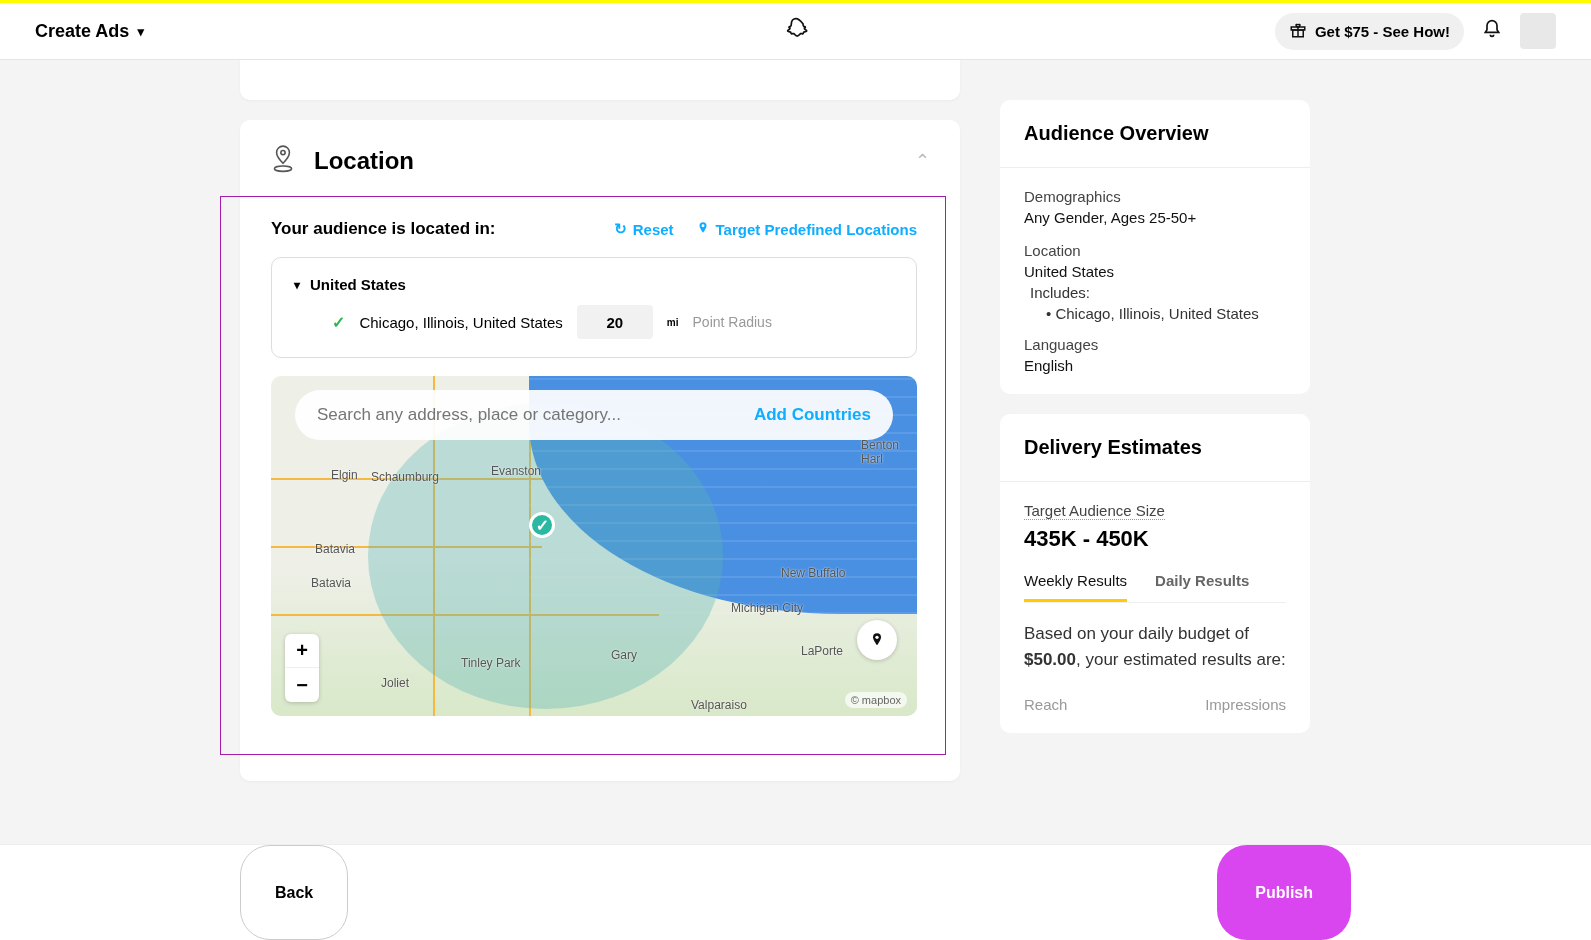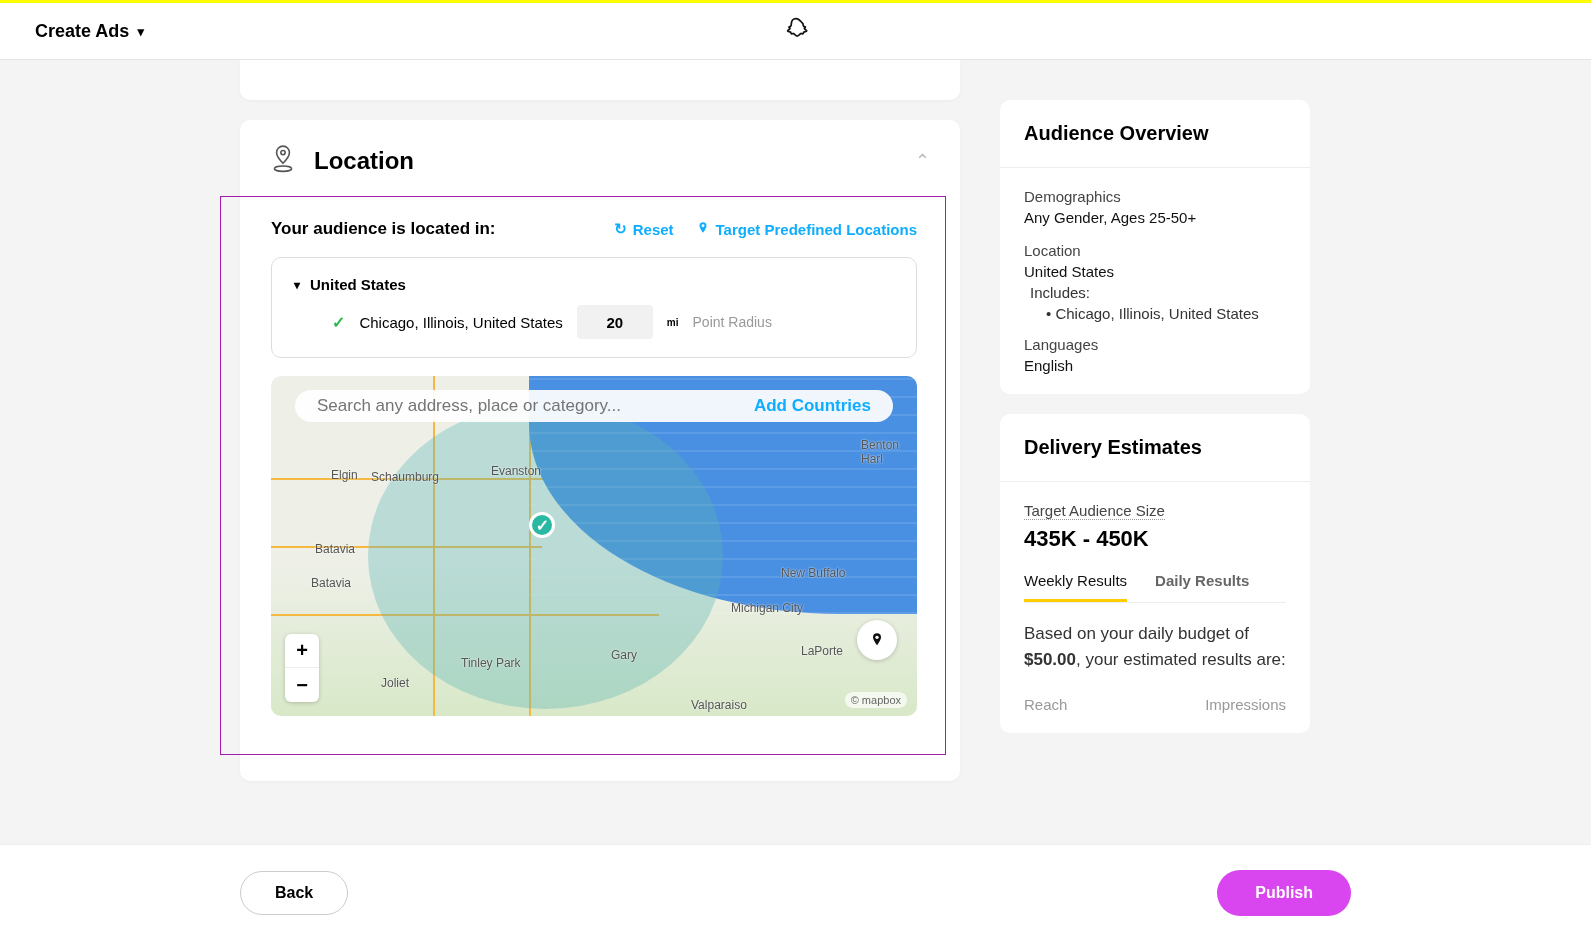--- a/index.html
+++ b/index.html
@@ -31,21 +31,21 @@
 .city-name{font-size:15px;font-weight:500}
 .radius-input{width:76px;height:34px;border:none;background:#f1f1f1;text-align:center;font-weight:700;font-size:15px;border-radius:4px}
 .mi-label{font-weight:700;font-size:10px}
 .point-radius{color:#999;font-size:14px}
 .map-container{position:relative;height:340px;border-radius:10px;overflow:hidden}
 .map-bg{position:absolute;inset:0}
 .land{position:absolute;inset:0;background:#eef0e8}
 .water{position:absolute;right:0;top:0;width:60%;height:70%;background:#4a90e2;border-radius:0 0 0 80%}
 .water-waves{position:absolute;inset:0;background:repeating-linear-gradient(0deg,rgba(255,255,255,0.1) 0px,rgba(255,255,255,0.1) 2px,transparent 2px,transparent 18px)}
 .radius-circle{position:absolute;left:15%;top:8%;width:55%;height:90%;border-radius:50%;background:rgba(90,180,180,0.35)}
-.search-pill{position:absolute;top:14px;left:24px;right:24px;height:32px;background:rgba(255,255,255,0.92);border-radius:30px;display:flex;align-items:center;padding:0 22px;justify-content:flex-start}
+.search-pill{position:absolute;top:14px;left:24px;right:24px;height:50px;background:rgba(255,255,255,0.92);border-radius:30px;display:flex;align-items:center;padding:0 22px;justify-content:flex-start}
 .search-pill input{border:none;background:transparent;font-size:17px;color:#999;outline:none;flex:1}
 .add-countries{color:#0eadff;font-weight:700;font-size:17px;cursor:pointer}
 .map-marker{position:absolute;left:40%;top:40%;width:26px;height:26px;background:#2ab8a3;border:3px solid #fff;border-radius:50%;display:flex;align-items:center;justify-content:center;color:#fff;font-weight:bold}
 .zoom-controls{position:absolute;bottom:14px;left:14px;background:#fff;border-radius:6px;width:34px;box-shadow:0 1px 4px rgba(0,0,0,0.2)}
 .zoom-btn{height:34px;display:flex;align-items:center;justify-content:center;font-size:20px;font-weight:700;cursor:pointer;border-bottom:1px solid #eee}
 .zoom-btn:last-child{border-bottom:none}
 .locate-btn{position:absolute;bottom:56px;right:20px;width:40px;height:40px;background:#fff;border-radius:50%;display:flex;align-items:center;justify-content:center;box-shadow:0 1px 4px rgba(0,0,0,0.2)}
 .mapbox-attr{position:absolute;bottom:8px;right:10px;background:rgba(255,255,255,0.7);font-size:11px;padding:2px 6px;border-radius:10px;color:#666}
 .map-label{position:absolute;font-size:12px;color:#555;text-shadow:0 0 2px #fff}
 .road{position:absolute;background:#f5b942;height:2px}
@@ -58,21 +58,21 @@
 .sb-bullet{font-size:15px;color:#333;margin-left:22px;margin-bottom:14px}
 .delivery-card{background:#fff;border-radius:10px}
 .target-size-label{font-size:15px;color:#444;border-bottom:1px dotted #999;display:inline-block;margin-bottom:6px}
 .target-size-value{font-size:22px;font-weight:800;margin-bottom:20px}
 .tabs{display:flex;gap:28px;border-bottom:1px solid #eee}
 .tab{padding-bottom:10px;font-size:15px;font-weight:600;color:#666;cursor:pointer}
 .tab.active{color:#111;border-bottom:3px solid #ffcc00;font-weight:400}
 .estimate-text{font-size:17px;color:#333;line-height:1.5;padding-top:18px}
 .estimate-text b{font-weight:700}
 .reach-row{display:flex;justify-content:space-between;margin-top:24px;color:#999;font-size:15px}
-.bottom-bar{position:absolute;bottom:0;left:0;right:0;height:96px;background:#fff;border-top:1px solid #eee;display:flex;align-items:center;padding:0 240px 0 240px;justify-content:space-between}
+.bottom-bar{position:absolute;bottom:0;left:0;right:0;height:96px;background:#fff;border-top:1px solid #eee;display:flex;padding:0 240px 0 240px;justify-content:space-between}
 .back-btn{border:1px solid #ccc;background:#fff;border-radius:30px;padding:12px 34px;font-weight:600;font-size:16px;cursor:pointer}
 .steps{display:flex;align-items:center;gap:16px}
 .step{display:flex;align-items:center;gap:10px;font-size:16px;color:#666}
 .step-circle{width:24px;height:24px;border:2px solid #999;border-radius:50%;display:flex;align-items:center;justify-content:center;font-size:14px}
 .step-circle.done::after{content:"✓";color:#999}
 .step-circle.empty{border-color:#aaa}
 .step-sep{width:28px;height:1px;background:#ccc}
 .publish-btn{background:#d946ef;color:#fff;border-radius:30px;padding:14px 38px;font-weight:700;font-size:16px;cursor:pointer;border:none}
 .green-check{color:#2ab84e;font-weight:bold}
 </style>
@@ -83,20 +83,39 @@
 
 <div class="header">
   <div class="header-left">
     <span>Create Ads</span>
     <span style="font-size:13px">▾</span>
   </div>
   <div class="header-center">
     <svg width="28" height="28" viewBox="0 0 24 24" fill="none" stroke="#111" stroke-width="1.5">
         <path d="M12 3c-2.5 0-4 2-4 4.5 0 1-.2 2-.8 2.3-.6.3-1.2.1-1.2.7 0 .5.8.5.8 1 0 .7-2 1.5-2 2.2 0 .7 2 .8 2.5 1 .5.2.2 1 .8 1.3.6.3 1.2-.3 2 0 .8.3 1.2 2 2.9 2s2.1-1.7 2.9-2c.8-.3 1.4.3 2 0 .6-.3.3-1.1.8-1.3.5-.2 2.5-.3 2.5-1 0-.7-2-1.5-2-2.2 0-.5.8-.5.8-1 0-.6-.6-.4-1.2-.7-.6-.3-.8-1.3-.8-2.3C16 5 14.5 3 12 3z"></path>
       </svg>
+  </div>
+  <div class="header-right">
+    <div class="promo-btn">
+      <span>
+        <svg width="18" height="18" viewBox="0 0 24 24" fill="none" stroke="#111" stroke-width="2">
+            <rect x="3" y="8" width="18" height="4"></rect>
+            <rect x="5" y="12" width="14" height="9"></rect>
+            <line x1="12" y1="8" x2="12" y2="21"></line>
+            <path d="M12 8c-3 0-4-5 0-3M12 8c3 0 4-5 0-3"></path>
+          </svg>
+      </span>
+      <span>Get $75 - See How!</span>
+    </div>
+    <span>
+      <svg width="20" height="20" viewBox="0 0 24 24" fill="none" stroke="#111" stroke-width="2">
+          <path d="M6 8a6 6 0 0112 0v5l2 3H4l2-3V8zM10 19a2 2 0 004 0"></path>
+        </svg>
+    </span>
+    <div class="avatar-placeholder"></div>
   </div>
 </div>
 
 <div class="main-area">
   <div class="left-col">
     <div class="card empty-top-card"></div>
     <div class="card location-card">
       <div class="section-header">
         <div class="section-title-wrap">
           <span>

